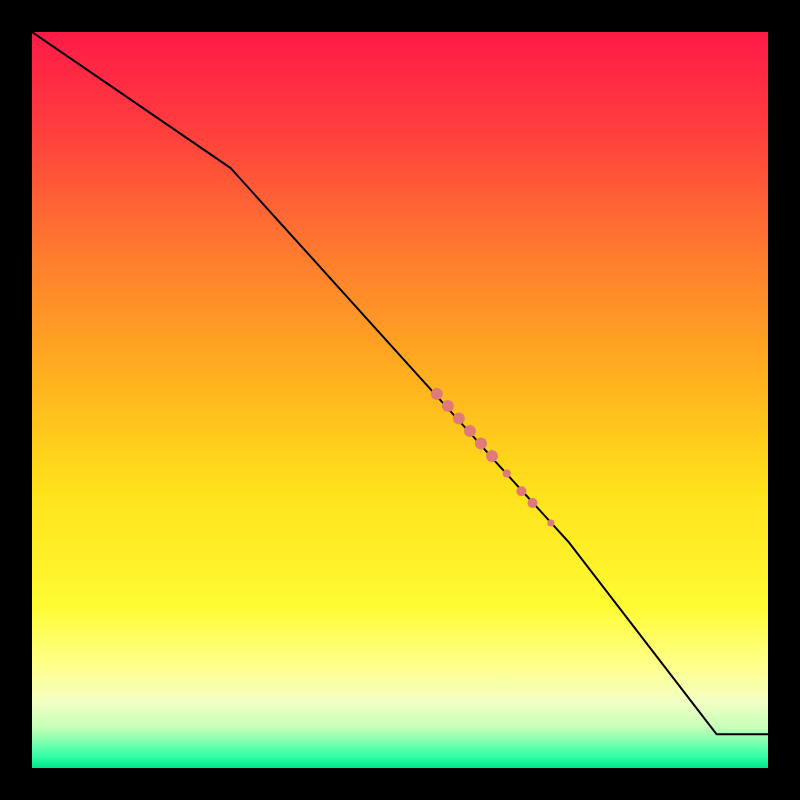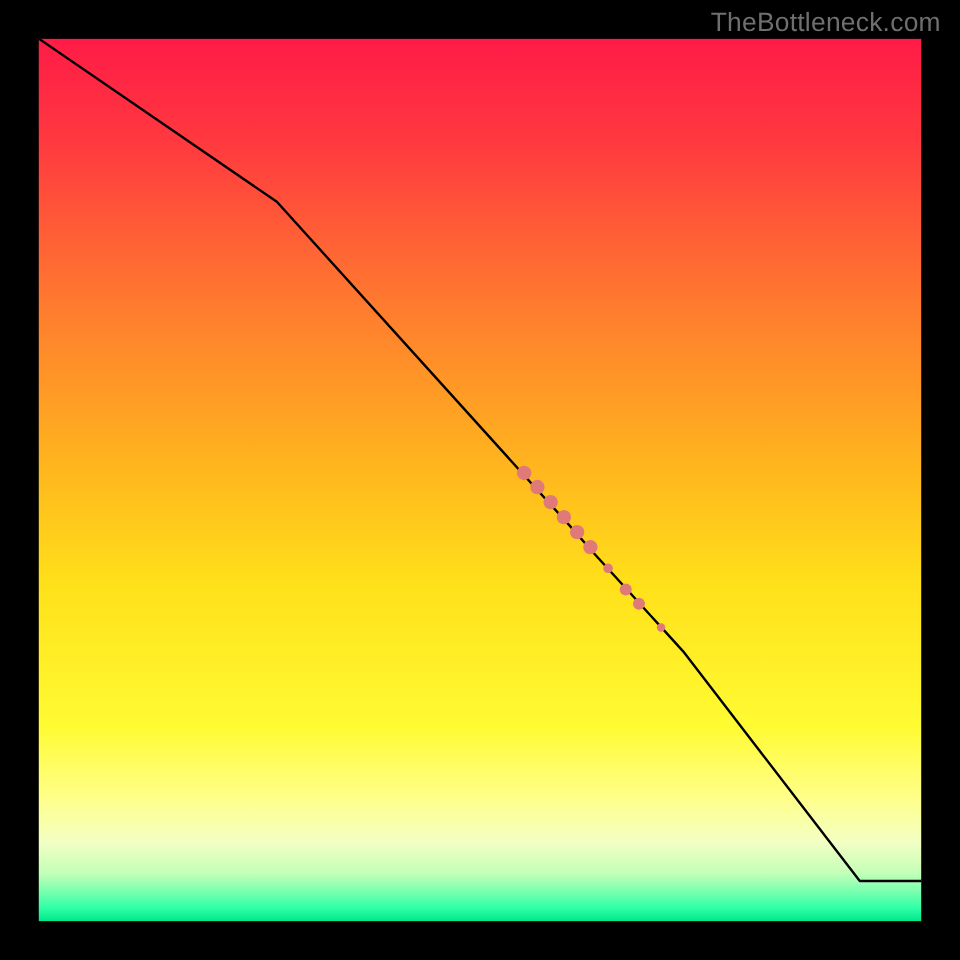--- a/index.html
+++ b/index.html
@@ -82,15 +82,14 @@
           <circle cx="62.50" cy="57.60" r="0.815" fill="#e07a78"></circle>
           <circle cx="64.50" cy="60.00" r="0.543" fill="#e07a78"></circle>
           <circle cx="66.50" cy="62.40" r="0.679" fill="#e07a78"></circle>
           <circle cx="68.00" cy="64.00" r="0.679" fill="#e07a78"></circle>
           <circle cx="70.50" cy="66.70" r="0.476" fill="#e07a78"></circle>
         </g>
     </svg>
 
   </div>
 
-  <div class="watermark">TheBottleneck.com</div>
 
 </div>
 
 </body></html>

